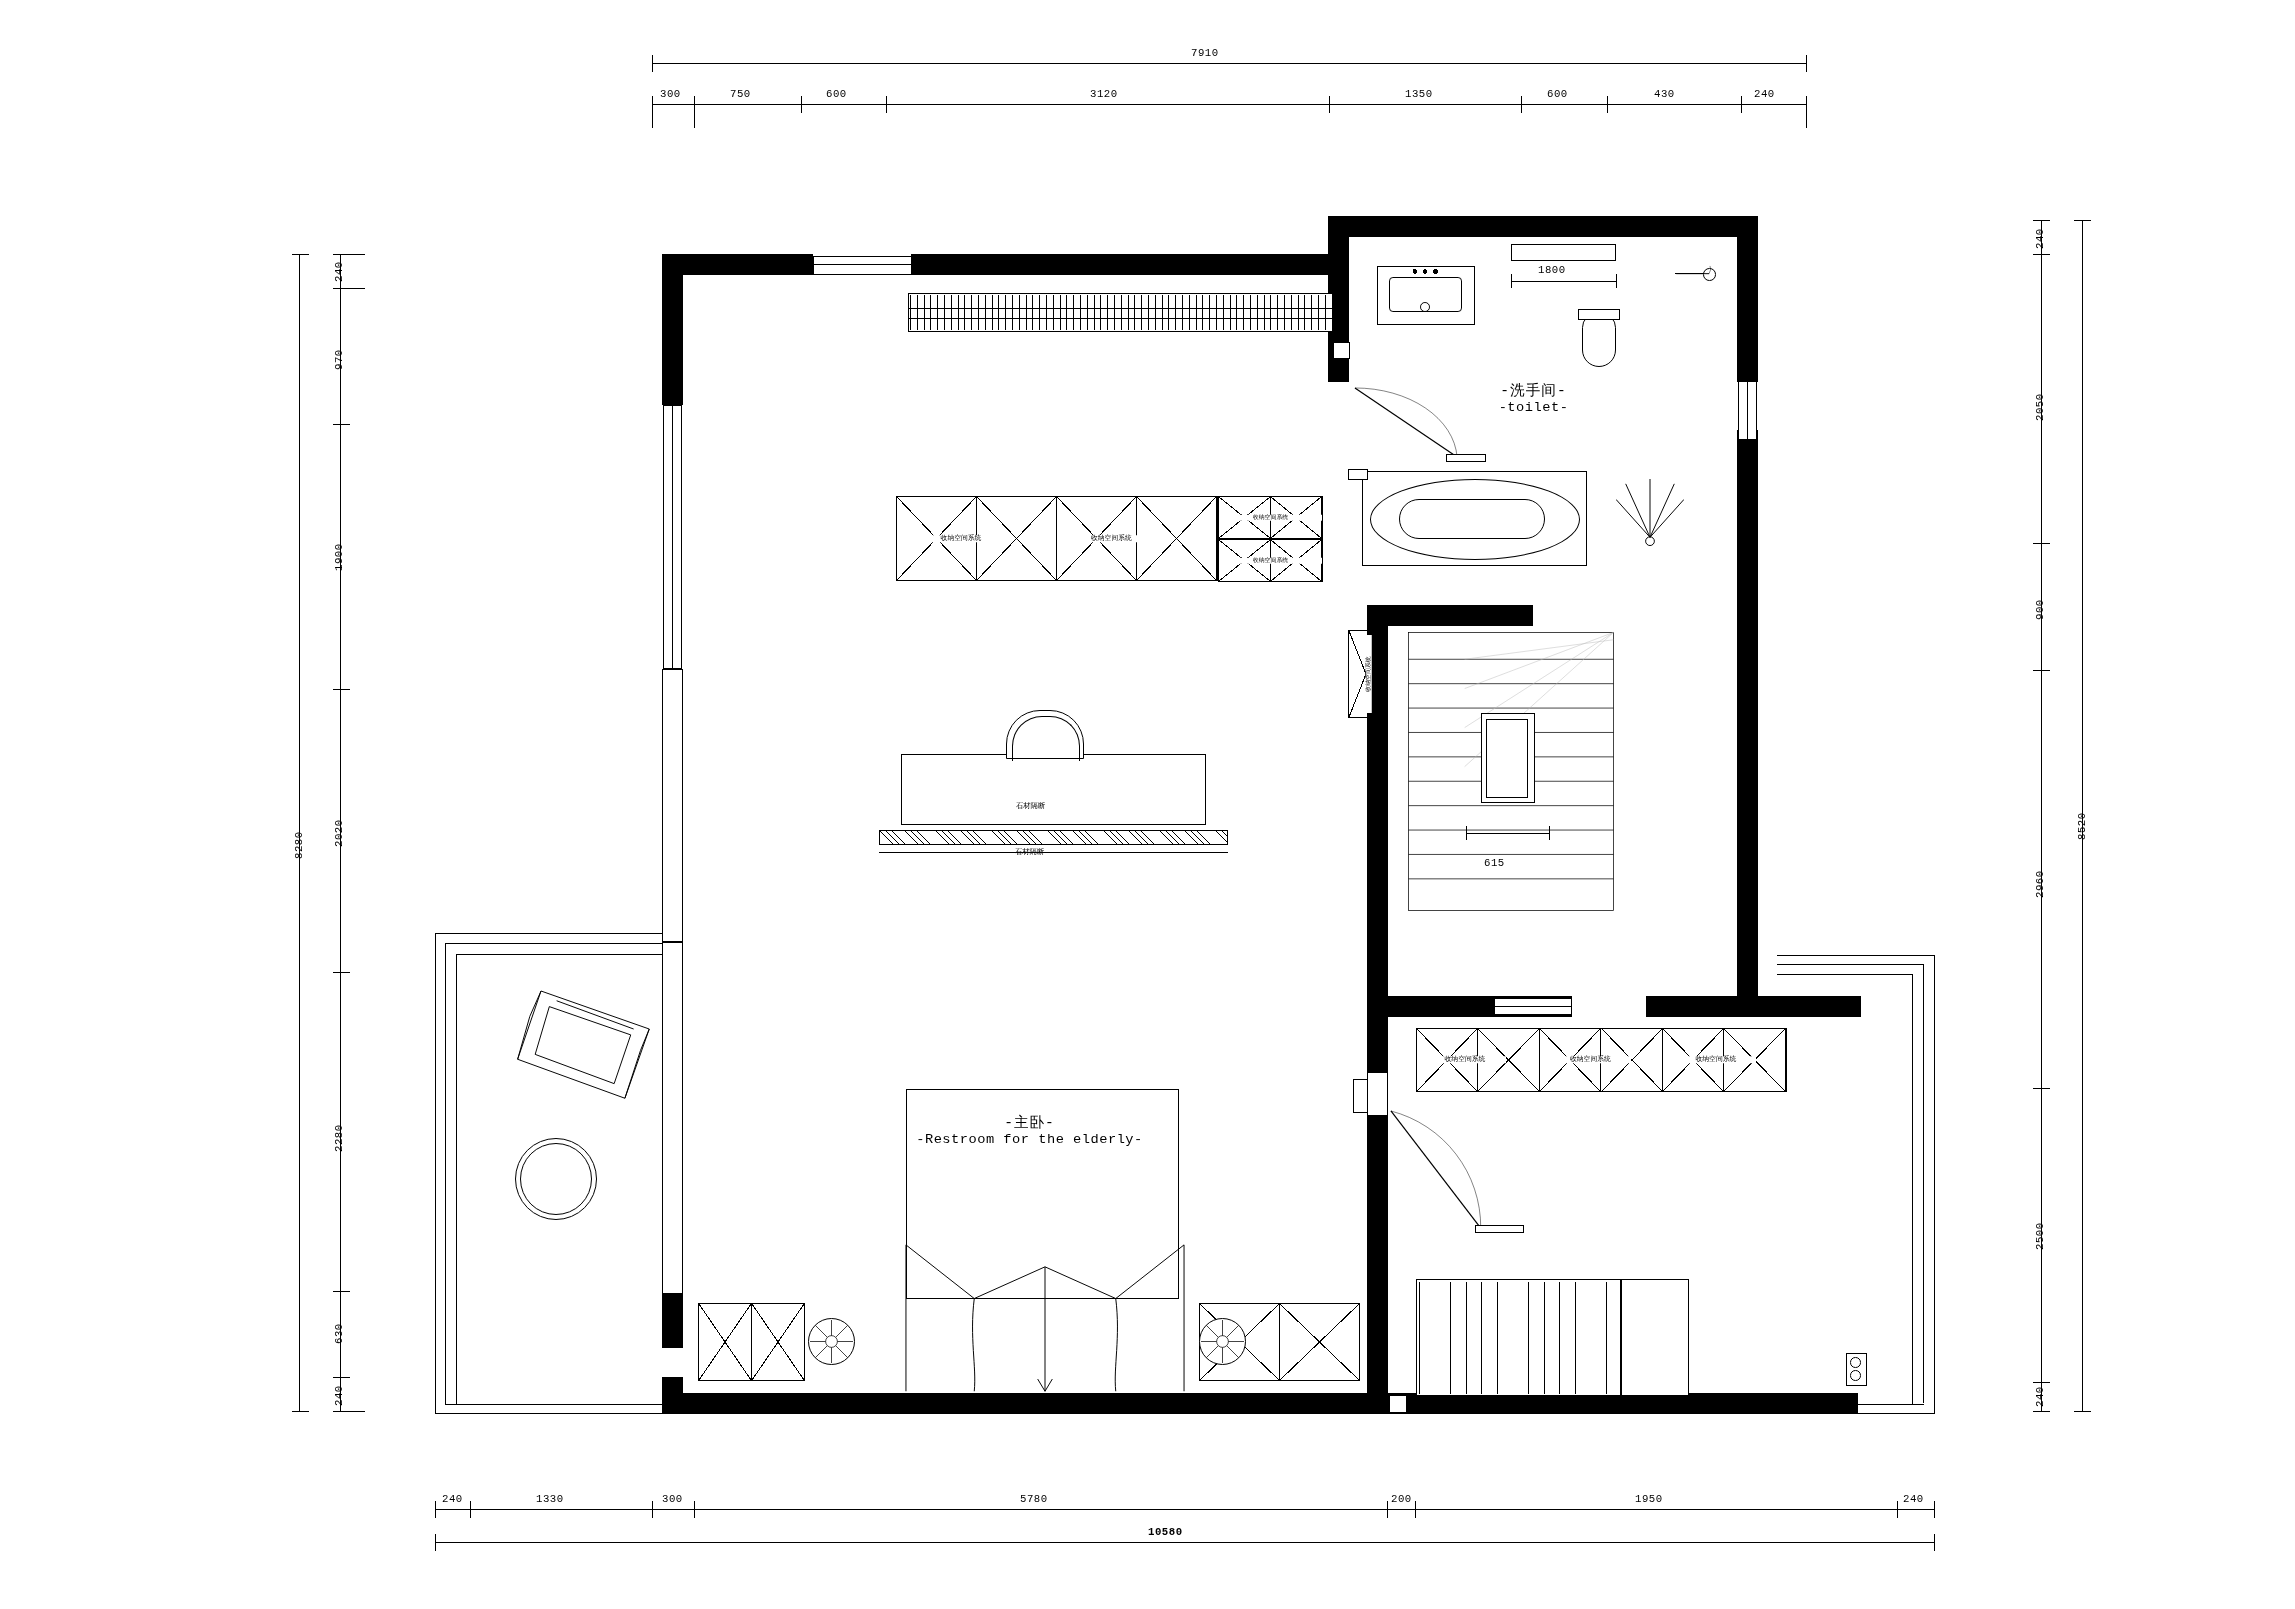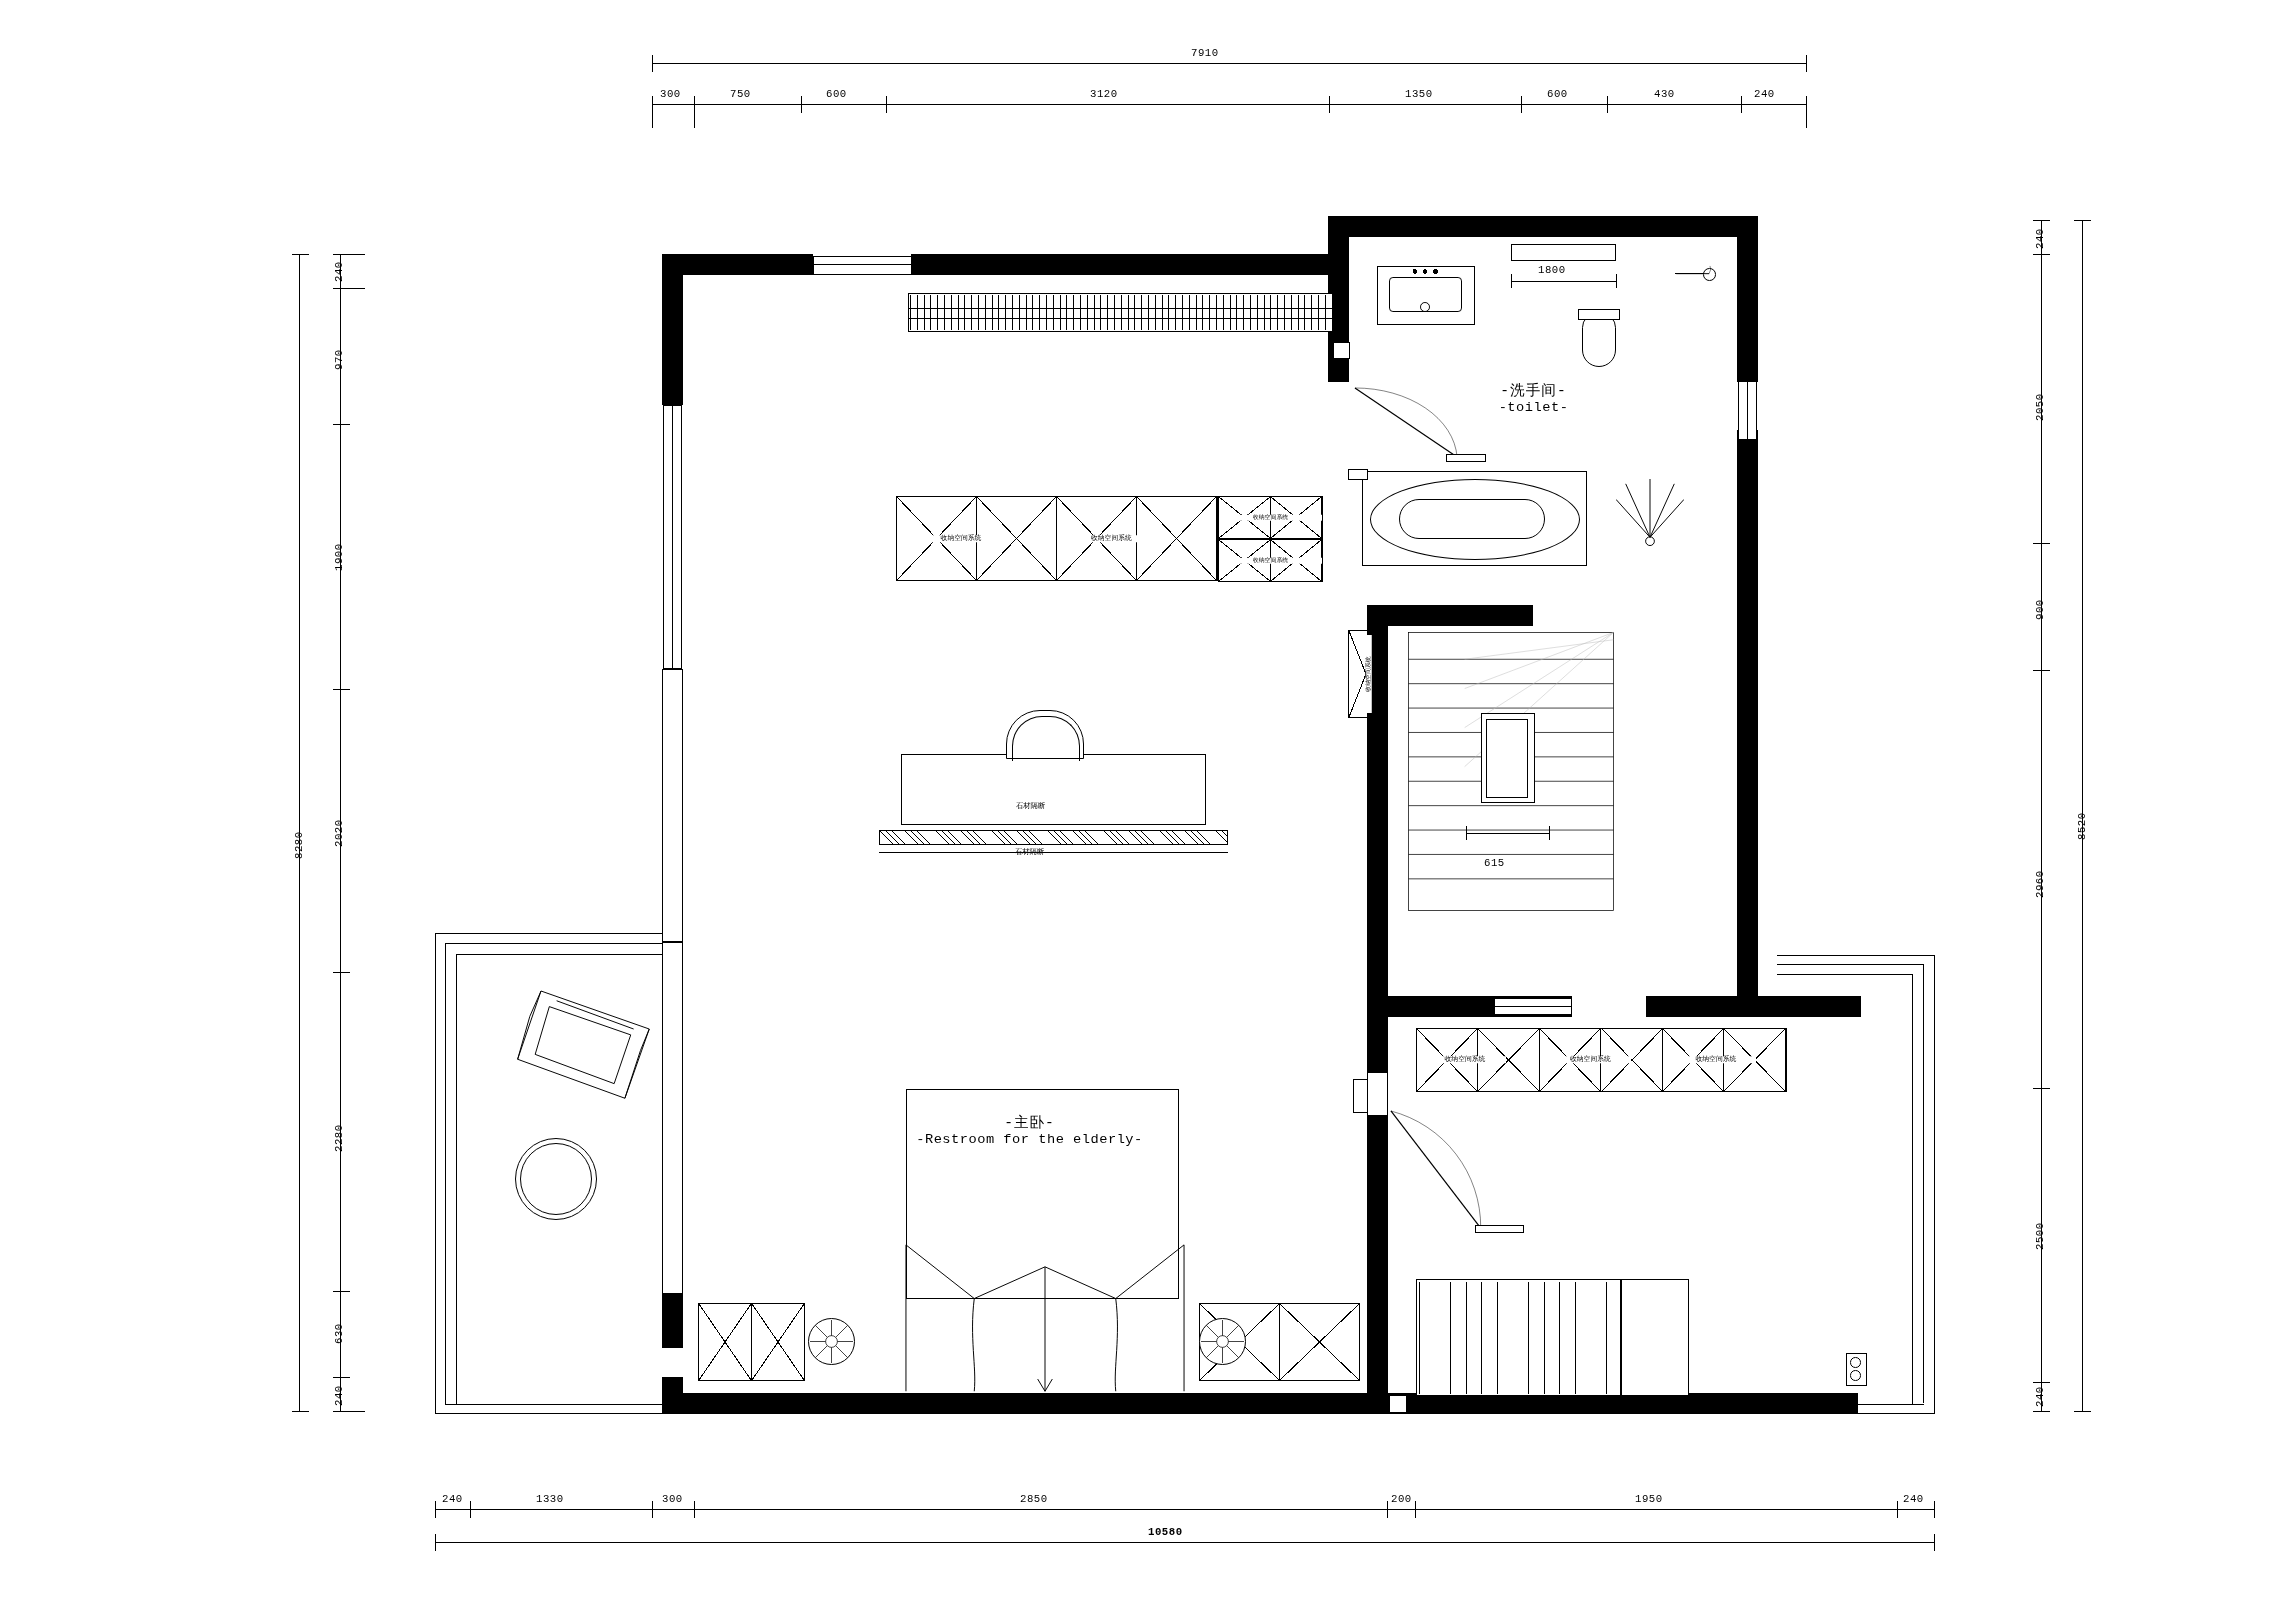--- a/index.html
+++ b/index.html
@@ -142,21 +142,21 @@
     <div class="dimtick" style="left:652px;top:1501px;width:1px;height:16.6px;"></div>
     <div class="dimtick" style="left:694px;top:1501px;width:1px;height:16.6px;"></div>
     <div class="dimtick" style="left:1387px;top:1501px;width:1px;height:16.6px;"></div>
     <div class="dimtick" style="left:1415px;top:1501px;width:1px;height:16.6px;"></div>
     <div class="dimtick" style="left:1897px;top:1501px;width:1px;height:16.6px;"></div>
     <div class="dimtick" style="left:1934px;top:1501px;width:1px;height:16.6px;"></div>
 
     <div class="dimtext" style="left:442px;top:1493px;">240</div>
     <div class="dimtext" style="left:536px;top:1493px;">1330</div>
     <div class="dimtext" style="left:662px;top:1493px;">300</div>
-    <div class="dimtext" style="left:1020px;top:1493px;">2850</div>
+    <div class="dimtext" style="left:1020px;top:1493px;">5780</div>
     <div class="dimtext" style="left:1391px;top:1493px;">200</div>
     <div class="dimtext" style="left:1635px;top:1493px;">1950</div>
     <div class="dimtext" style="left:1903px;top:1493px;">240</div>
 
     <div class="dimline" style="left:435px;top:1542px;width:1499px;height:1px;"></div>
     <div class="dimtick" style="left:435px;top:1534px;width:1px;height:16.6px;"></div>
     <div class="dimtick" style="left:1934px;top:1534px;width:1px;height:16.6px;"></div>
     <div class="dimtext" style="left:1148px;top:1526px;font-weight:bold;">10580</div>
   </div>
 

